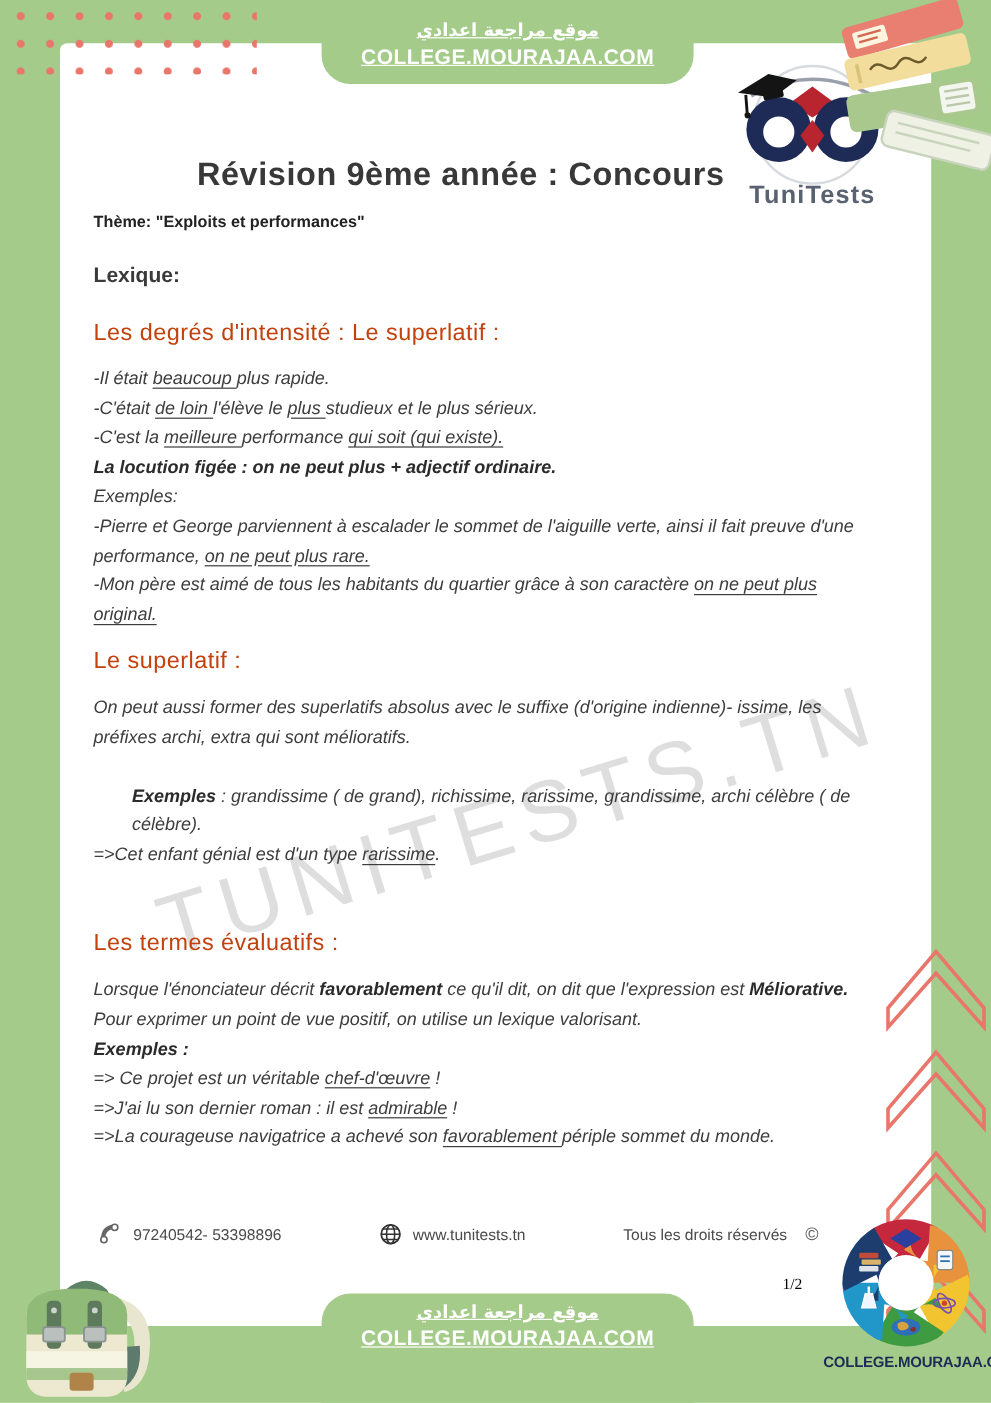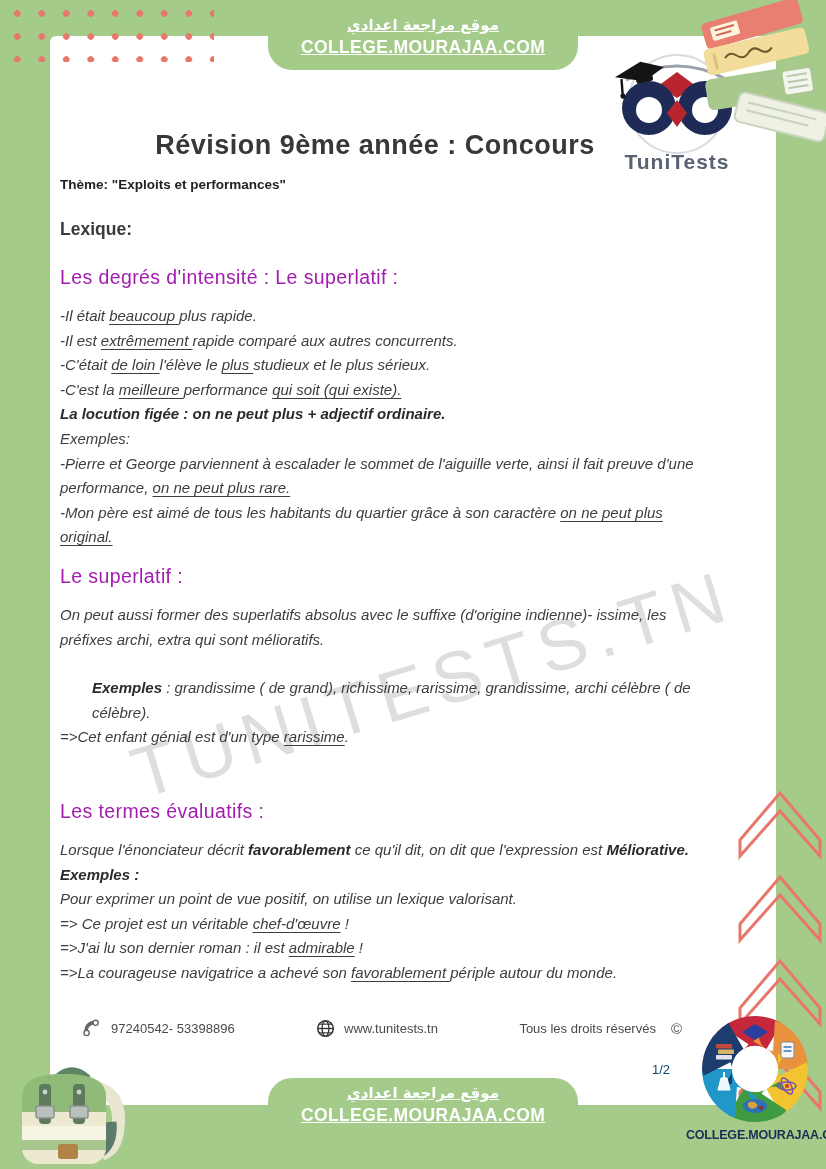--- a/index.html
+++ b/index.html
@@ -6,29 +6,29 @@
   body{
     width:826px;height:1169px;position:relative;overflow:hidden;
     background:#a4cb89;
     font-family:"Liberation Sans","DejaVu Sans",sans-serif;
   }
   
   .page{
     position:absolute;left:50px;top:36px;width:726px;height:1069px;
     background:#ffffff;border-radius:6px;z-index:1;
   }
-  .content{position:relative;padding:0 46px 0 10px;z-index:2;}
+  .content{position:relative;padding:0 46px 0 28px;z-index:2;}
   .doc-title{
     margin:94px 40px 0 0;text-align:center;
     font-size:27px;color:#383838;letter-spacing:.5px;
   }
   .doc-theme{margin:16px 0 0 0;font-size:13.5px;font-weight:700;color:#222;}
   .doc-lexique{margin:27px 0 0 0;font-size:17.5px;color:#3a3a3a;font-weight:bold;}
   .section-heading{
-    font-size:19.5px;font-weight:400;color:#a21caf;letter-spacing:.4px;
+    font-size:19.5px;font-weight:400;color:#c2410c;letter-spacing:.4px;
     margin:26px 0 15px 0;
   }
   .section-heading.mt-sm{margin-top:15px;}
   .section-heading.mt-lg{margin-top:50px;}
   .line{margin:0;font-size:15px;line-height:24.6px;color:#3d3d3d;max-width:640px;font-style:italic;}
   .line.gap{margin-top:24px;margin-left:32px;}
   .seg-u{text-decoration:underline;text-underline-offset:3px;}
   .seg-b{font-weight:700;color:#2b2b2b;}
   
   .watermark{
@@ -68,52 +68,51 @@
   
   .pfooter{
     position:absolute;left:82px;top:1018px;width:600px;z-index:3;
     display:flex;align-items:center;justify-content:space-between;
     font-size:13px;color:#4a4a4a;text-align:right;
   }
   .pfooter .grp{display:flex;align-items:center;gap:9px;}
   .copyright{
     display:inline-block;font-size:15px;color:#555;margin-left:6px;
   }
-  .pagenum{position:absolute;left:652px;top:1062px;font-size:13px;color:#0c4a6e;z-index:3;}
+  .pagenum{position:absolute;left:652px;top:1062px;font-size:13px;color:#000000;z-index:3;font-family:Liberation Serif, serif;}
 </style>
 </head>
 <body>
 
 <div class="page">
   <div class="watermark">TUNITESTS.TN</div>
   <div class="content">
     <h1 class="doc-title">Révision 9ème année : Concours</h1>
     <div class="doc-theme">Thème: "Exploits et performances"</div>
     <div class="doc-lexique">Lexique:</div>
     <div id="sections">
         <h2 class="section-heading">Les degrés d'intensité : Le superlatif :</h2>
         <p class="line"><span class="">-Il était </span><span class="seg-u">beaucoup </span><span class="">plus rapide.</span></p>
-        <p class="line"><span class="">-Il est </span><span class="seg-u">extrêmement </span><span class="">rapide comparé aux autres concurrents.</span></p>
         <p class="line"><span class="">-C'était </span><span class="seg-u">de loin </span><span class="">l'élève le </span><span class="seg-u">plus </span><span class="">studieux et le plus sérieux.</span></p>
         <p class="line"><span class="">-C'est la </span><span class="seg-u">meilleure </span><span class="">performance </span><span class="seg-u">qui soit (qui existe).</span></p>
         <p class="line"><span class="seg-b">La locution figée : on ne peut plus + adjectif ordinaire.</span></p>
         <p class="line"><span class="">Exemples:</span></p>
         <p class="line"><span class="">-Pierre et George parviennent à escalader le sommet de l'aiguille verte, ainsi il fait preuve d'une performance, </span><span class="seg-u">on ne peut plus rare.</span></p>
         <p class="line"><span class="">-Mon père est aimé de tous les habitants du quartier grâce à son caractère </span><span class="seg-u">on ne peut plus original.</span></p>
         <h2 class="section-heading mt-sm">Le superlatif :</h2>
         <p class="line"><span class="">On peut aussi former des superlatifs absolus avec le suffixe (d'origine indienne)- issime, les préfixes archi, extra qui sont mélioratifs.</span></p>
         <p class="line gap"><span class="seg-b">Exemples</span><span class=""> : grandissime ( de grand), richissime, rarissime, grandissime, archi célèbre ( de célèbre).</span></p>
         <p class="line"><span class="">=&gt;Cet enfant génial est d'un type </span><span class="seg-u">rarissime</span><span class="">.</span></p>
         <h2 class="section-heading mt-lg">Les termes évaluatifs :</h2>
         <p class="line"><span class="">Lorsque l'énonciateur décrit </span><span class="seg-b">favorablement</span><span class=""> ce qu'il dit, on dit que l'expression est </span><span class="seg-b">Méliorative.</span></p>
+        <p class="line"><span class="">Pour exprimer un point de vue positif, on utilise un lexique valorisant.</span></p>
         <p class="line"><span class="seg-b">Exemples :</span></p>
-        <p class="line"><span class="">Pour exprimer un point de vue positif, on utilise un lexique valorisant.</span></p>
         <p class="line"><span class="">=&gt; Ce projet est un véritable </span><span class="seg-u">chef-d'œuvre</span><span class=""> !</span></p>
         <p class="line"><span class="">=&gt;J'ai lu son dernier roman : il est </span><span class="seg-u">admirable</span><span class=""> !</span></p>
-        <p class="line"><span class="">=&gt;La courageuse navigatrice a achevé son </span><span class="seg-u">favorablement </span><span class="">périple autour du monde.</span></p>
+        <p class="line"><span class="">=&gt;La courageuse navigatrice a achevé son </span><span class="seg-u">favorablement </span><span class="">périple sommet du monde.</span></p>
       </div>
   </div>
 </div>
 
 <div class="pfooter">
   <span class="grp">
     <svg width="20" height="20" viewBox="0 0 20 20">
       <path d="M4,16 Q3,5 14,4" fill="none" stroke="#666" stroke-width="3.4" stroke-linecap="round"></path>
       <circle cx="4.6" cy="15" r="2.6" fill="#fff" stroke="#666" stroke-width="1.4"></circle>
       <circle cx="13.6" cy="4.8" r="2.6" fill="#fff" stroke="#666" stroke-width="1.4"></circle>

